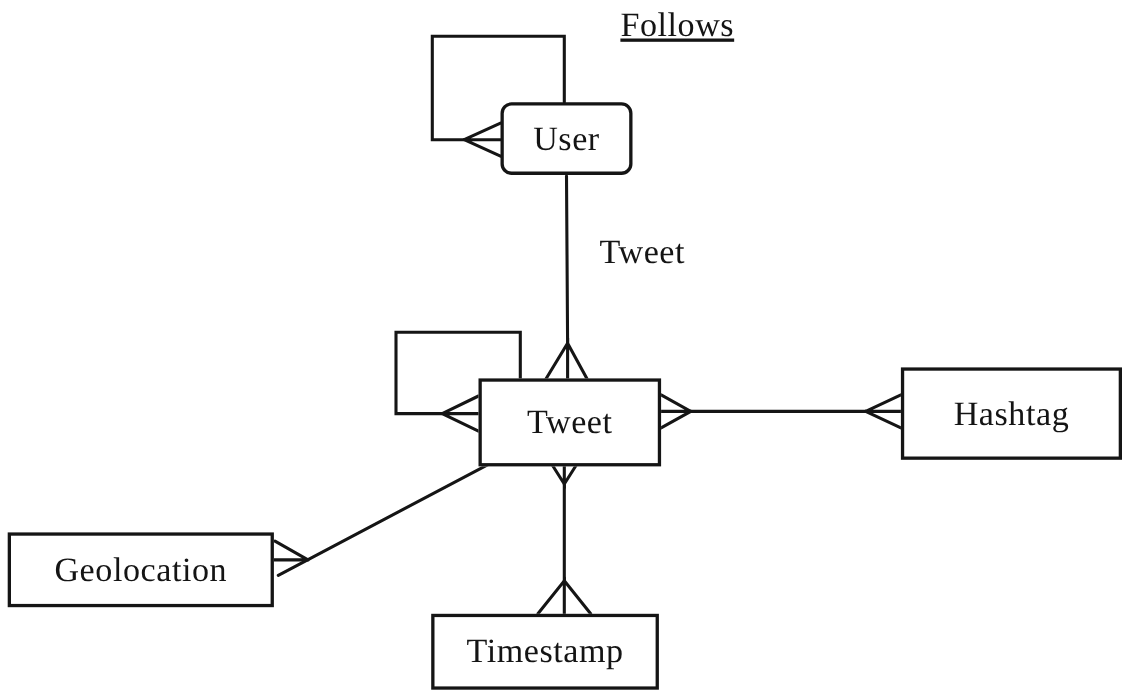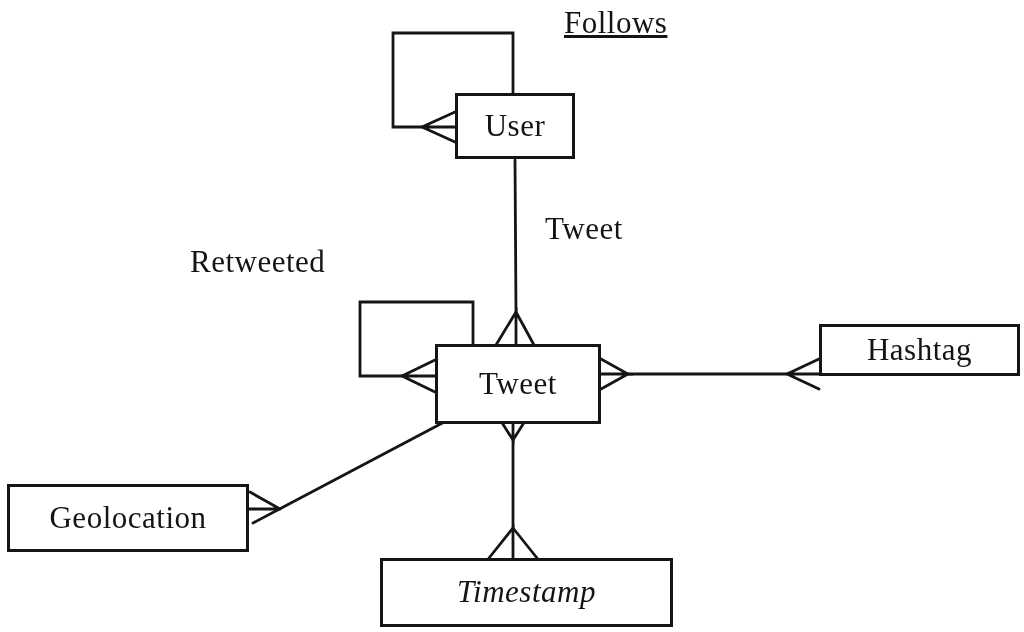--- a/index.html
+++ b/index.html
@@ -69,39 +69,38 @@
 
     <path d="M513,440 L513,528"></path>
     <path d="M494,410 L513,440 L513,410 M513,440 L532,410"></path>
     <path d="M489,558 L513,528 L513,558 M513,528 L537,558"></path>
 
     <path d="M467,410 L253,523"></path>
     <path d="M449,419 L459,411 M449,419 L480,411"></path>
     <path d="M280,509 L250,492 M280,509 L249,509"></path>
   </svg>
 
-  <div class="entity" style="left:455px; top:93px; width:120px; height:66px;">
+  <div class="entity" style="left:455px; top:93px; width:120px; height:66px;border-radius:10px;">
     <span>User</span>
   </div>
 
   <div class="entity" style="left:435px; top:344px; width:166px; height:80px;">
     <span>Tweet</span>
   </div>
 
-  <div class="entity" style="left:819px; top:324px; width:201px; height:52px;text-align:right;">
+  <div class="entity" style="left:819px; top:334px; width:201px; height:84px;text-align:right;">
     <span>Hashtag</span>
   </div>
 
   <div class="entity" style="left:7px; top:484px; width:242px; height:68px;">
     <span>Geolocation</span>
   </div>
 
-  <div class="entity" style="left:380px; top:558px; width:293px; height:69px;font-style:italic;">
+  <div class="entity" style="left:392px; top:558px; width:207px; height:69px;">
     <span>Timestamp</span>
   </div>
 
   <div class="rel-label" style="left:564px; top:5px;text-decoration:underline;">Follows</div>
 
   <div class="rel-label" style="left:545px; top:211px;">Tweet</div>
 
-  <div class="rel-label" style="left:190px; top:244px;">Retweeted</div>
 
 </div>
 
 </body></html>

